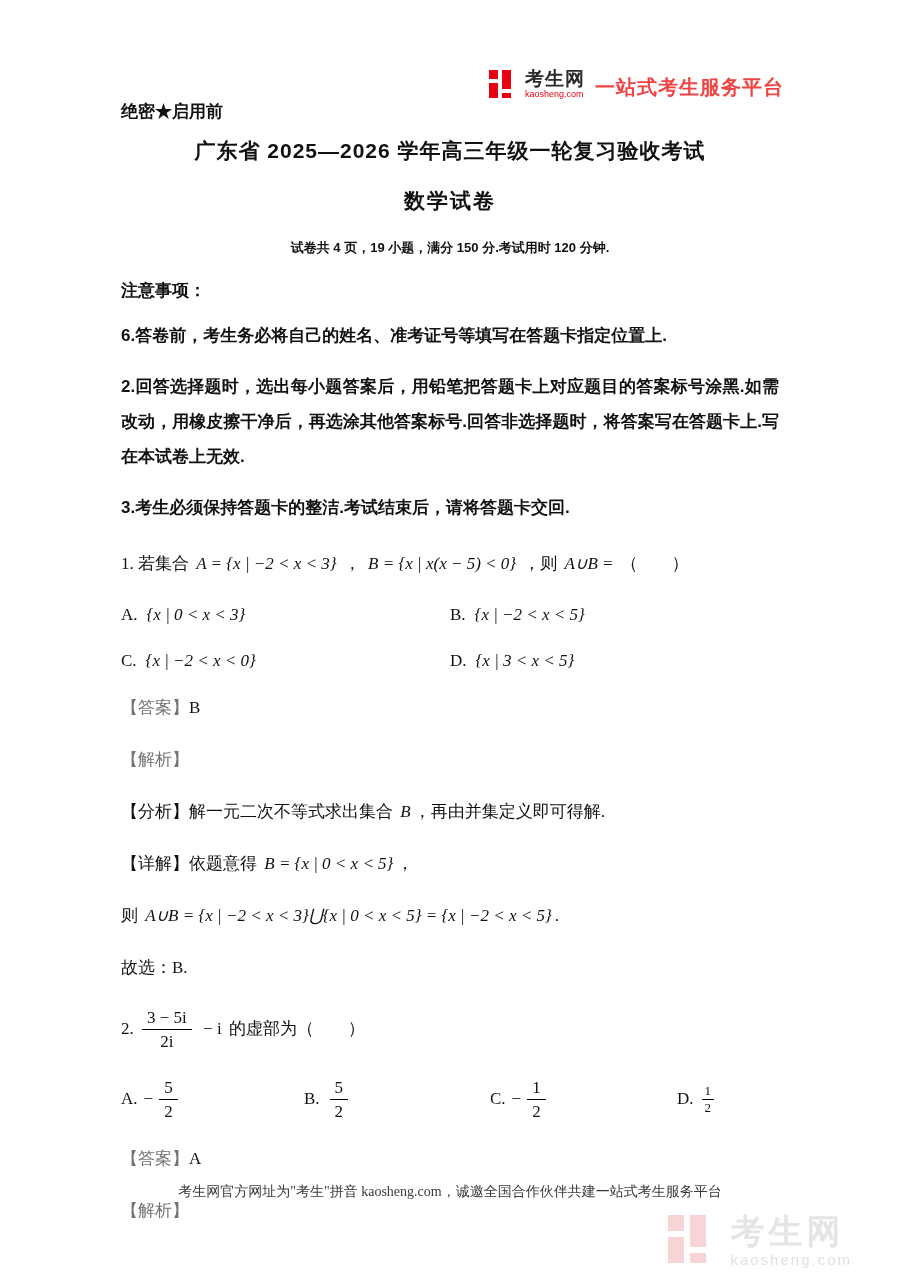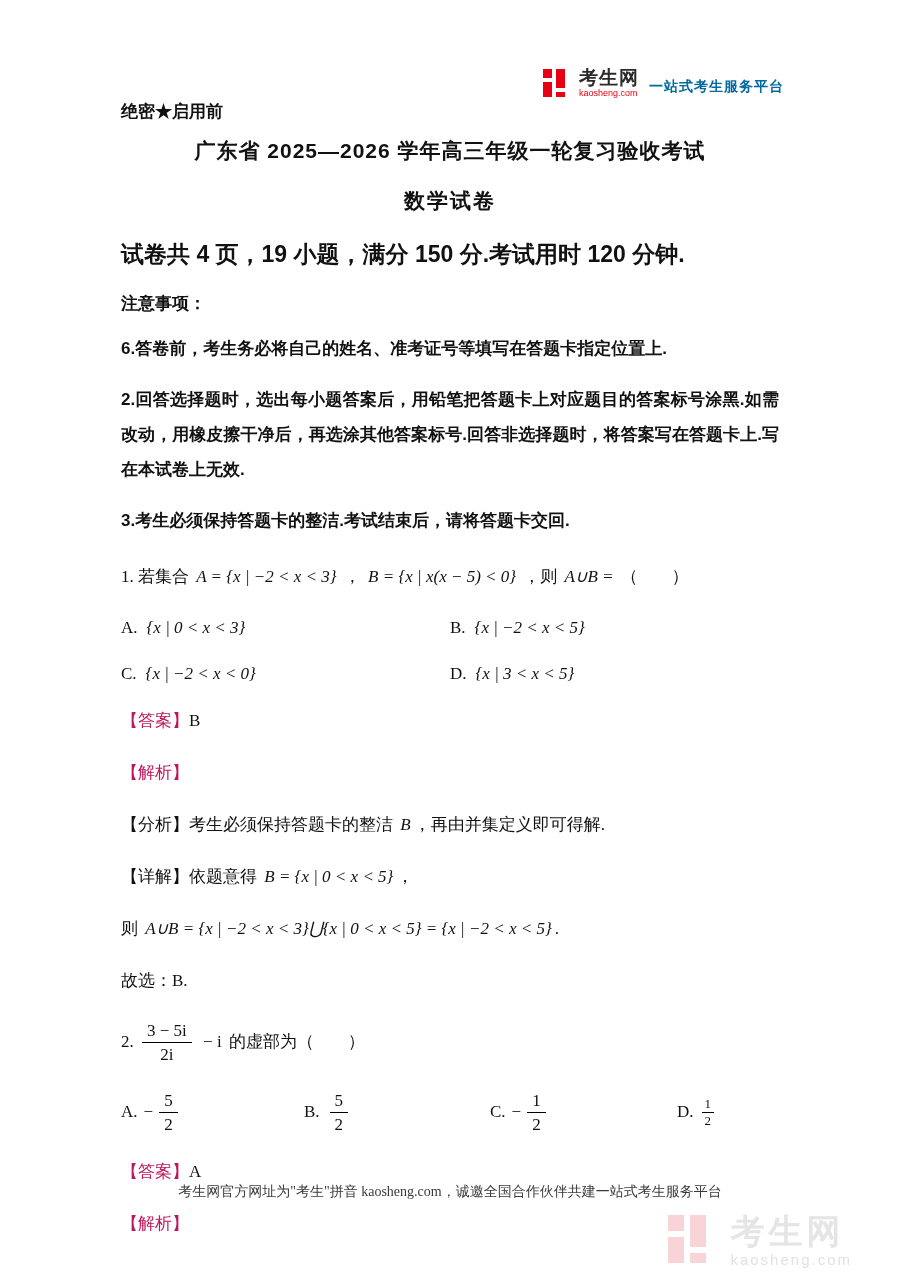--- a/index.html
+++ b/index.html
@@ -20,28 +20,28 @@
   .logo { position:absolute; top:66px; right:80px; display:flex; align-items:center; }
   .logo-icon { position:relative; width:30px; height:34px; margin-right:6px; }
   .logo-icon i { position:absolute; background:#e60012; display:block; }
   .logo-icon .b1 { left:0;  top:3px;  width:9px;  height:9px; }
   .logo-icon .b2 { left:0;  top:16px; width:9px;  height:15px; }
   .logo-icon .b3 { left:13px; top:3px;  width:9px; height:19px; }
   .logo-icon .b4 { left:13px; top:26px; width:9px; height:5px; }
   .logo-text { display:flex; flex-direction:column; line-height:1; }
   .logo-brand { font-family:"Liberation Sans",sans-serif; font-weight:bold; font-size:19px; color:#2b2b2b; letter-spacing:1px; }
   .logo-domain { font-family:"Liberation Sans",sans-serif; font-size:9px; color:#e60012; margin-top:2px; }
-  .logo-slogan { font-family:"Liberation Sans",sans-serif; font-weight:bold; font-size:14px; color:#0369a1; margin-left:10px; margin-top:8px; letter-spacing:1px; }
+  .logo-slogan { font-family:"Liberation Sans",sans-serif; font-weight:bold; font-size:20px; color:#ef4444; margin-left:10px; margin-top:8px; letter-spacing:1px; }
 
   
   .content { padding:100px 85px 0 85px; }
   .classification { font-size:17px; margin-bottom:14px; }
   .title { font-size:21px; text-align:center; margin:10px 0 0 0; letter-spacing:1px; }
   .subtitle { font-size:21px; text-align:center; margin:22px 0 0 0; letter-spacing:2px; }
-  .exam-info { font-size:23px; text-align:left; margin:24px 0 0 0; }
+  .exam-info { font-size:13px; text-align:center; margin:24px 0 0 0; }
   .notice-head { font-size:17px; margin-top:22px; }
   .notice { font-size:17px; margin-top:16px; line-height:35px; text-align:justify; }
   .section { font-size:17px; margin-top:18px; line-height:35px; text-align:justify; }
 
   .q-line { margin-top:24px; line-height:30px; }
   .math { font-family:"Liberation Serif", serif; font-style:italic; margin:0 3px; }
   .upright { font-style:normal; }
 
   .opt-row { display:flex; margin-top:26px; }
   .opt.half { width:50%; }
@@ -54,21 +54,21 @@
 
   .frac { display:inline-block; vertical-align:middle; text-align:center; margin:0 4px; font-style:normal; }
   .frac .num { display:block; border-bottom:1.4px solid #000; padding:0 5px 1px 5px; line-height:1.25; }
   .frac .den { display:block; padding:1px 5px 0 5px; line-height:1.25; }
   .frac.small { font-size:13px; margin:0 2px; }
   .frac.small .num { padding:0 3px 0 3px; }
   .frac.small .den { padding:0 3px 0 3px; }
   .minus { margin-right:2px; }
 
   .ans-line { margin-top:22px; line-height:30px; }
-  .blue { color:#be185d; }
+  .blue { color:#737373; }
 
   
   .footer {
     position:absolute; left:0; right:0; top:1183px;
     text-align:center; font-size:14px; color:#3a3a3a;
     font-family:"Liberation Serif", serif;
   }
 
   
   .wm { position:absolute; right:12px; bottom:4px; display:flex; align-items:center; opacity:1; }
@@ -142,21 +142,21 @@
       </div>
     </div>
 
     <p class="ans-line">
       <span class="blue">【答案】</span><span>B</span>
     </p>
     <p class="ans-line">
       <span class="blue">【解析】</span>
     </p>
     <p class="ans-line">
-      <span>【分析】考生必须保持答题卡的整洁 </span><span class="math">B</span><span>，再由并集定义即可得解.</span>
+      <span>【分析】解一元二次不等式求出集合 </span><span class="math">B</span><span>，再由并集定义即可得解.</span>
     </p>
     <p class="ans-line">
       <span>【详解】依题意得 </span><span class="math">B = {x | 0 &lt; x &lt; 5}</span><span>，</span>
     </p>
     <p class="ans-line">
       <span>则 </span><span class="math">A∪B = {x | −2 &lt; x &lt; 3}⋃{x | 0 &lt; x &lt; 5} = {x | −2 &lt; x &lt; 5}</span><span>.</span>
     </p>
     <p class="ans-line">故选：B.</p>
 
     <p class="q-line">

